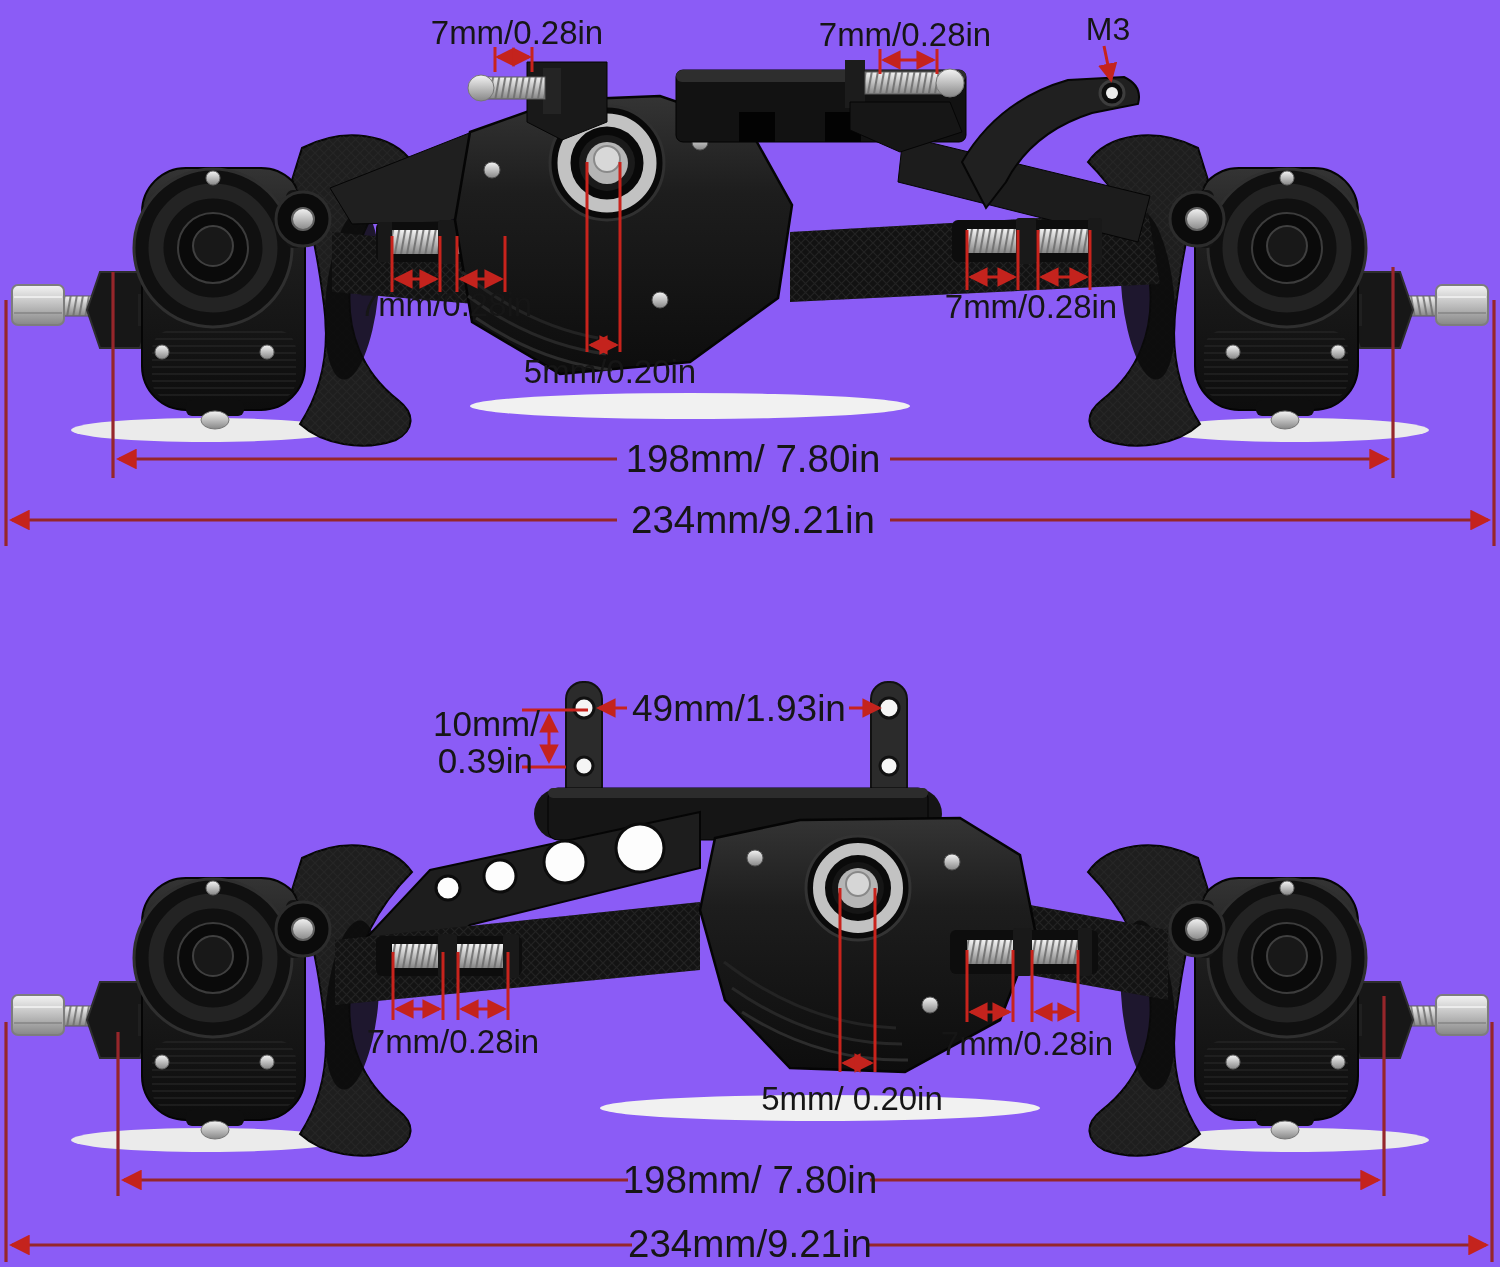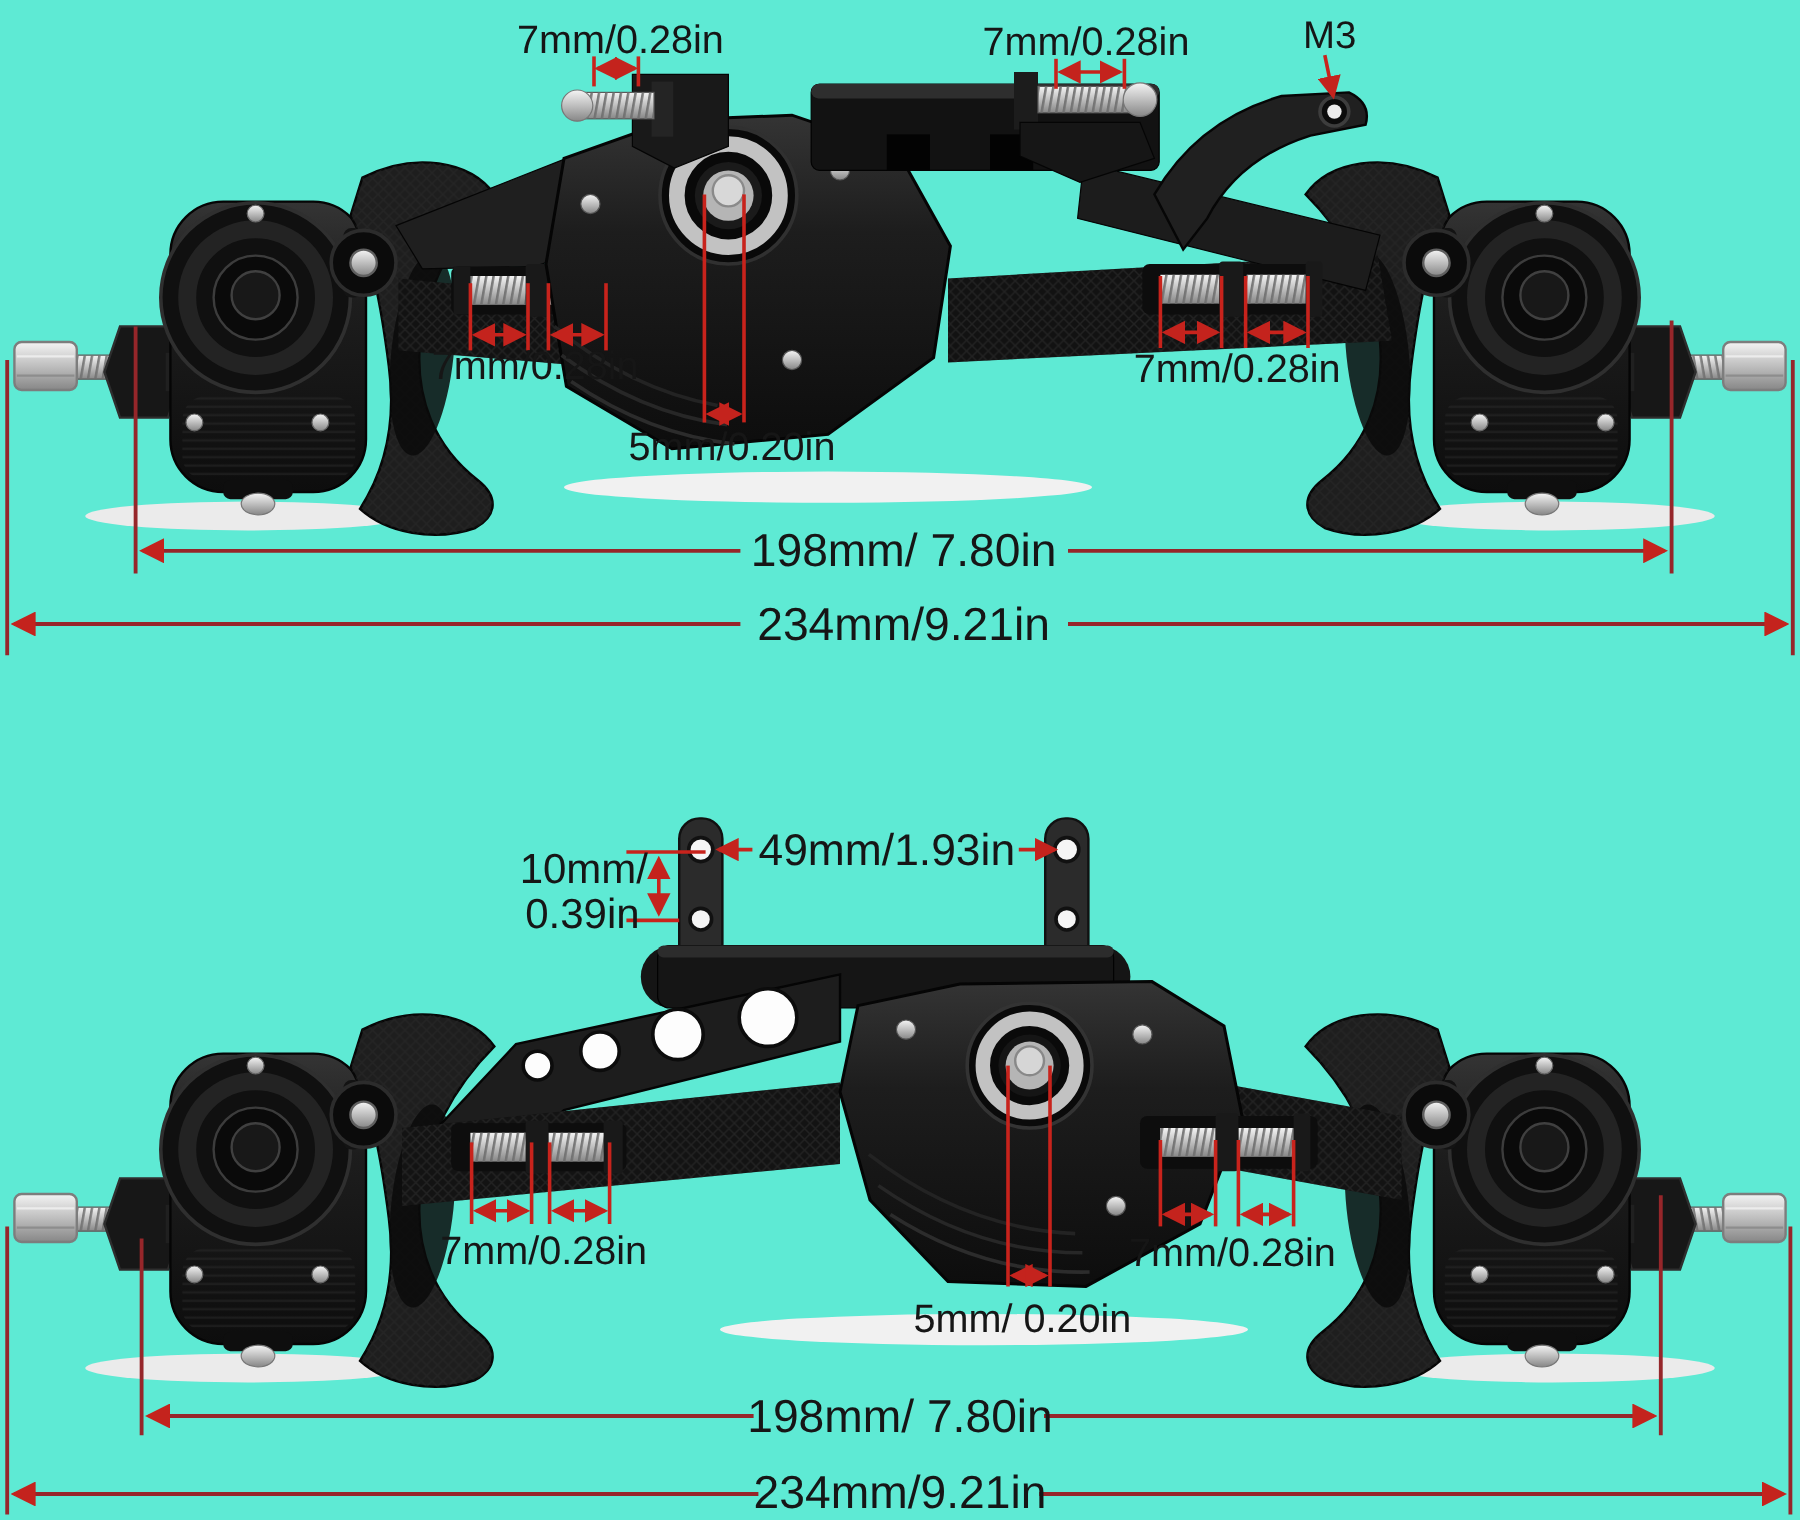--- a/index.html
+++ b/index.html
@@ -1,16 +1,16 @@
 <!DOCTYPE html>
 <html><head>
 <meta charset="utf-8">
 <style>
   html,body{margin:0;padding:0;background:#ffffff;}
-  .canvas{position:relative;width:1500px;height:1267px;background:#5eead4;overflow:hidden;}
+  .canvas{position:relative;width:1500px;height:1267px;background:#8b5cf6;overflow:hidden;}
   svg{position:absolute;left:0;top:0;}
   text{font-family:"Liberation Sans","DejaVu Sans",sans-serif;font-weight:400;}
   .ts{font-size:33px;}
   .tm3{font-size:32px;}
   .tb{font-size:38.5px;}
   .t49{font-size:37px;}
   .t10{font-size:35px;}
   .dl line{stroke-width:3;}
   .big line{stroke-width:3.2;}
 </style>

